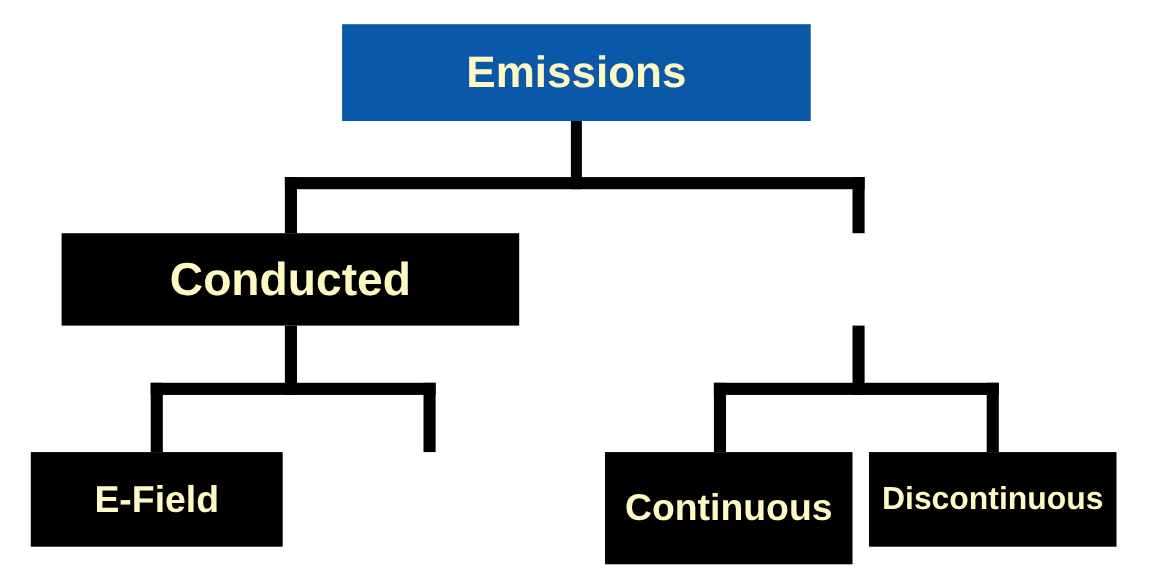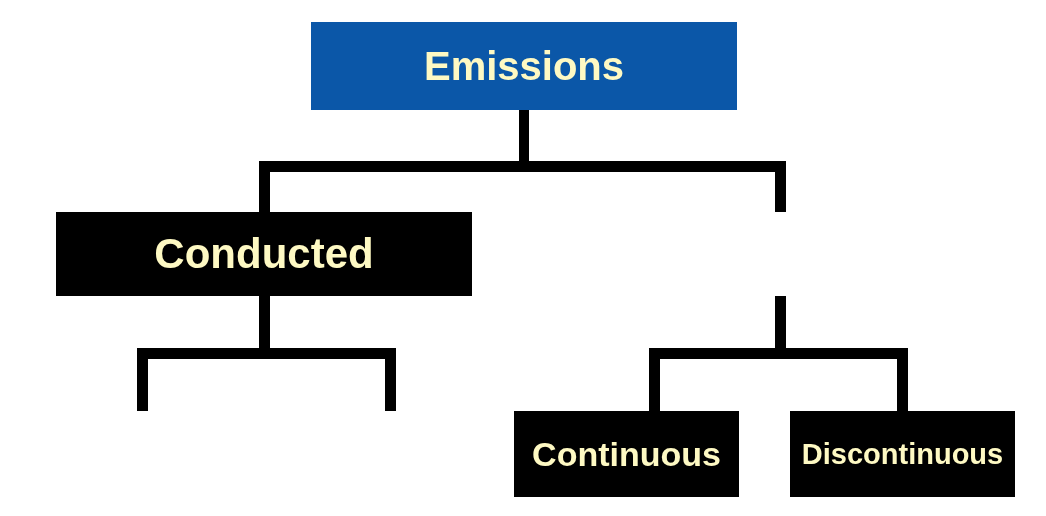--- a/index.html
+++ b/index.html
@@ -34,21 +34,21 @@
     position: absolute;
     background: #000000;
   }
 
   
   #node-emissions     { left: 311px; top: 22px;  width: 426px; height: 88px; font-size: 40px; }
   #node-radiated      { left: 56px;  top: 212px; width: 416px; height: 84px; font-size: 42px; }
   #node-conducted     { left: 572px; top: 212px; width: 417px; height: 84px; font-size: 42px; }
   #node-efield        { left: 28px;  top: 411px; width: 229px; height: 86px; font-size: 34px; }
   #node-hfield        { left: 277px; top: 411px; width: 228px; height: 86px; font-size: 34px; }
-  #node-continuous    { left: 514px; top: 411px; width: 225px; height: 86px; font-size: 34px; }
+  #node-continuous    { left: 550px; top: 411px; width: 225px; height: 102px; font-size: 34px; }
   #node-discontinuous { left: 790px; top: 411px; width: 225px; height: 86px; font-size: 29px; text-align: center; }
 
   
   
   #c-root-stem  { left: 519px; top: 110px; width: 10px;  height: 62px; }
   #c-bar1       { left: 259px; top: 161px; width: 527px; height: 11px; }
   #c-drop-rad   { left: 259px; top: 161px; width: 11px;  height: 51px; }
   #c-drop-cond  { left: 775px; top: 161px; width: 11px;  height: 51px; }
 
   
@@ -85,20 +85,23 @@
 
   <div class="node root" id="node-emissions">
     <span>Emissions</span>
   </div>
 
   <div class="node" id="node-radiated">
     <span>Conducted</span>
   </div>
 
 
+  <div class="node" id="node-efield">
+    <span>E-Field</span>
+  </div>
 
 
   <div class="node" id="node-continuous">
     <span>Continuous</span>
   </div>
 
   <div class="node" id="node-discontinuous">
     <span>Discontinuous</span>
   </div>
 

